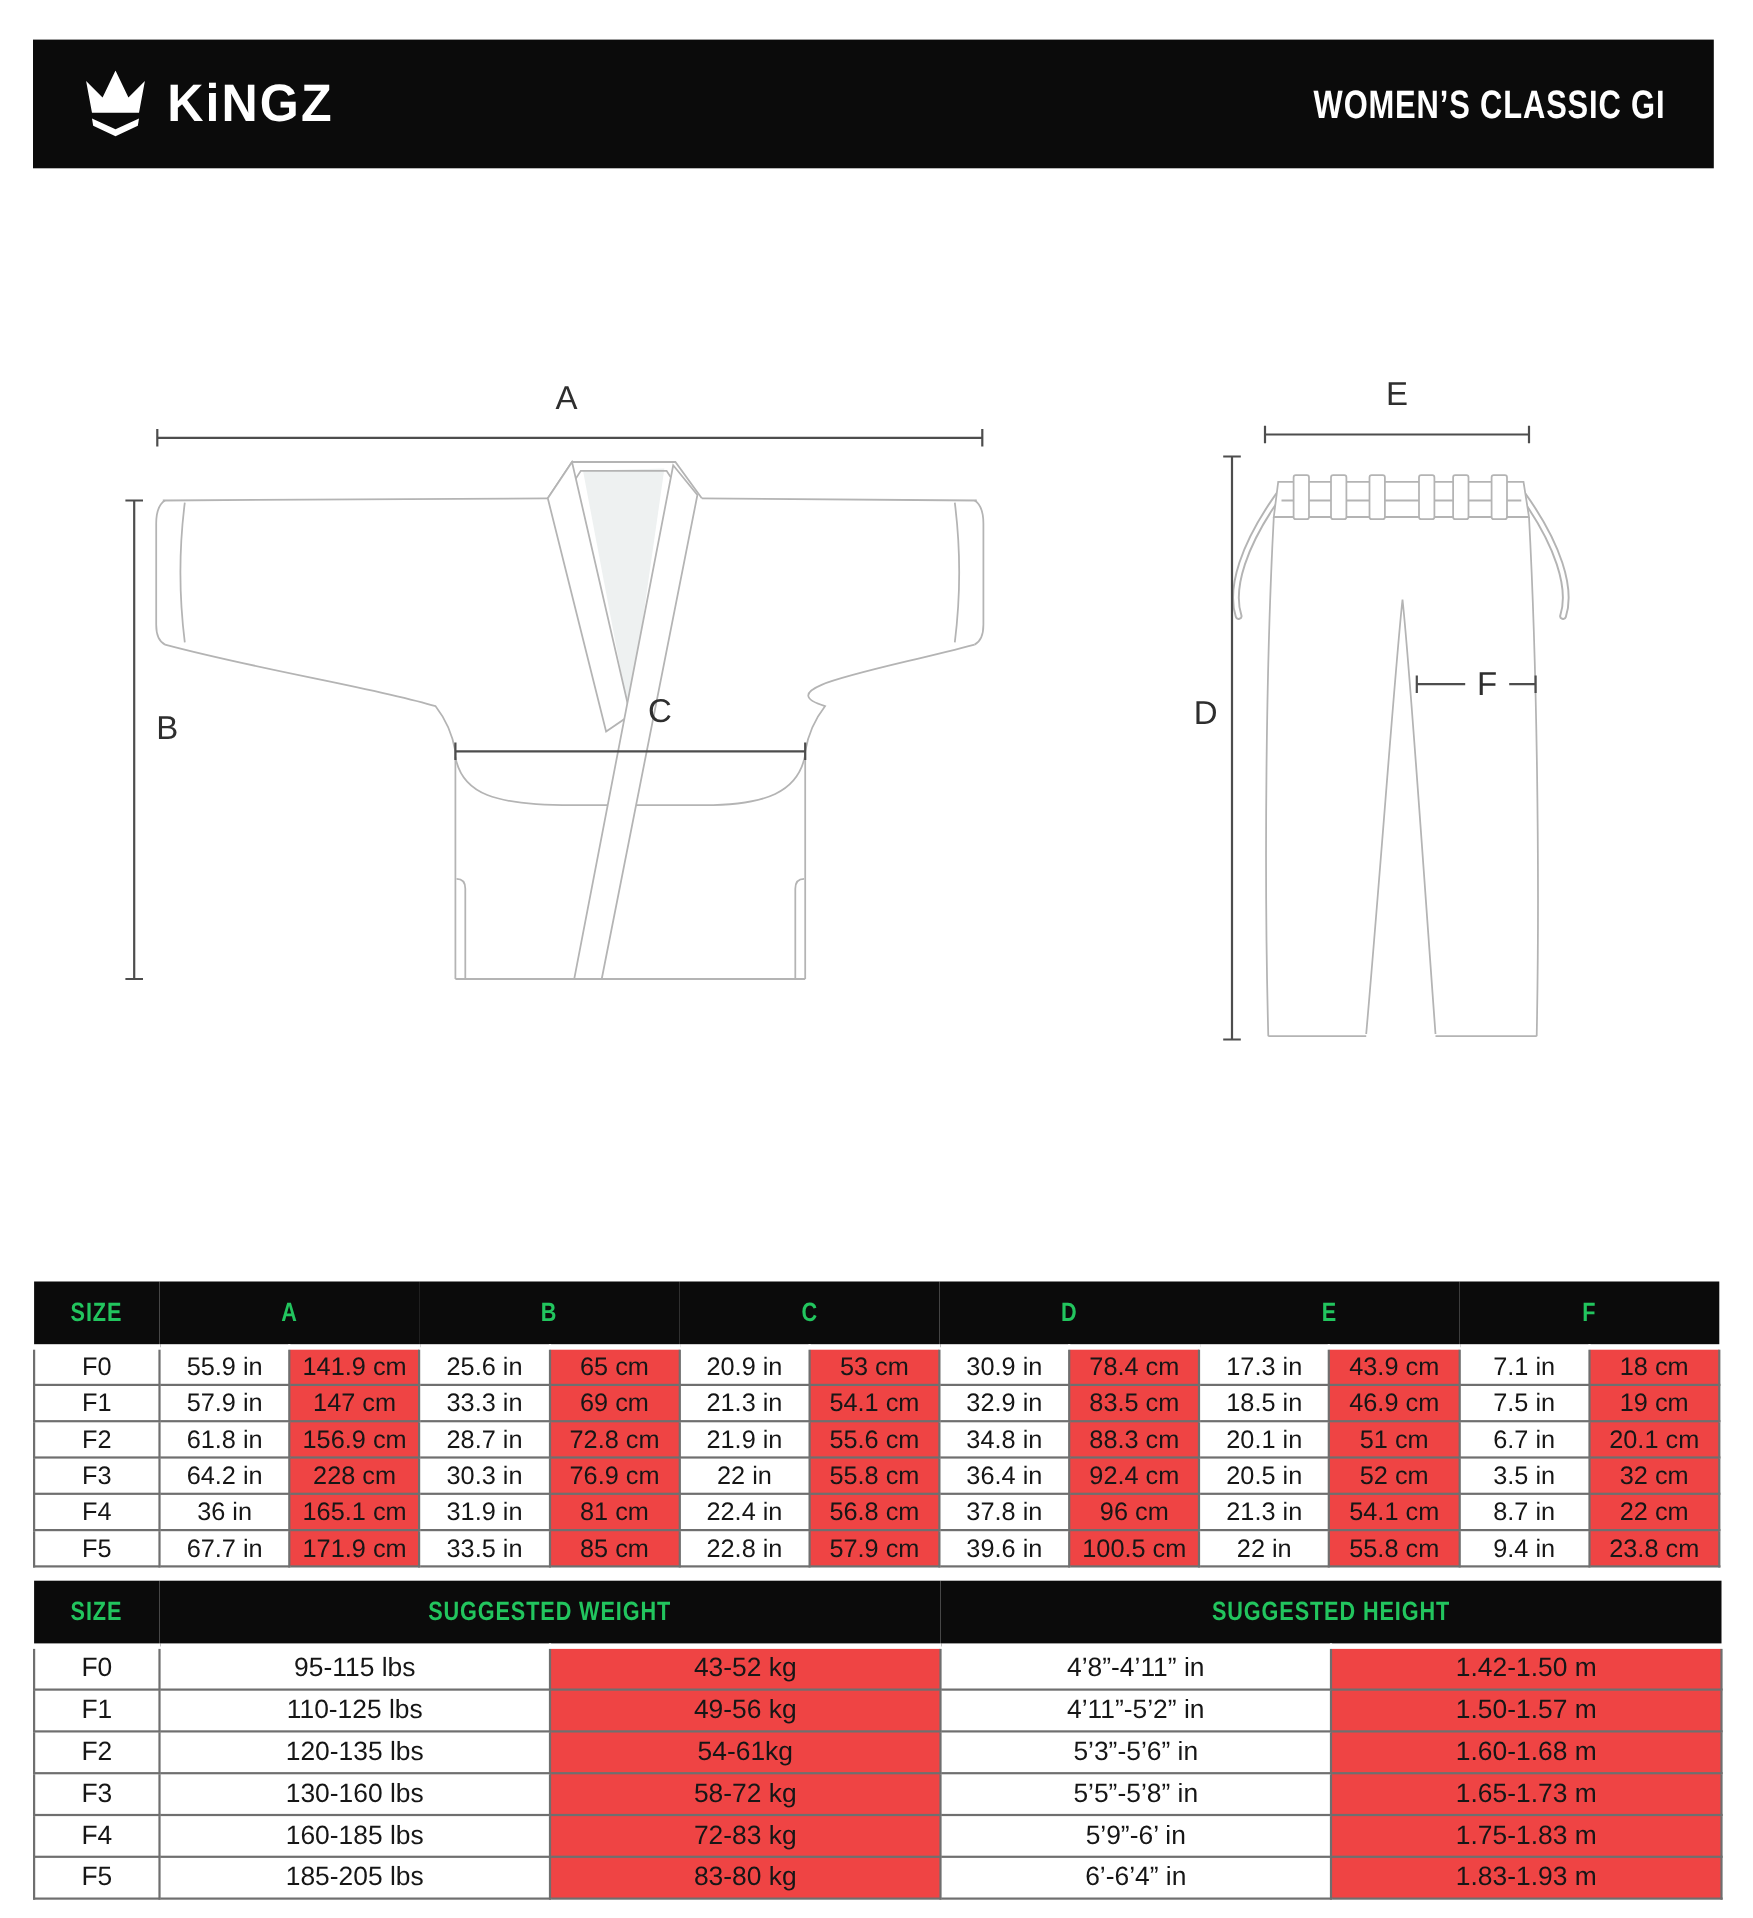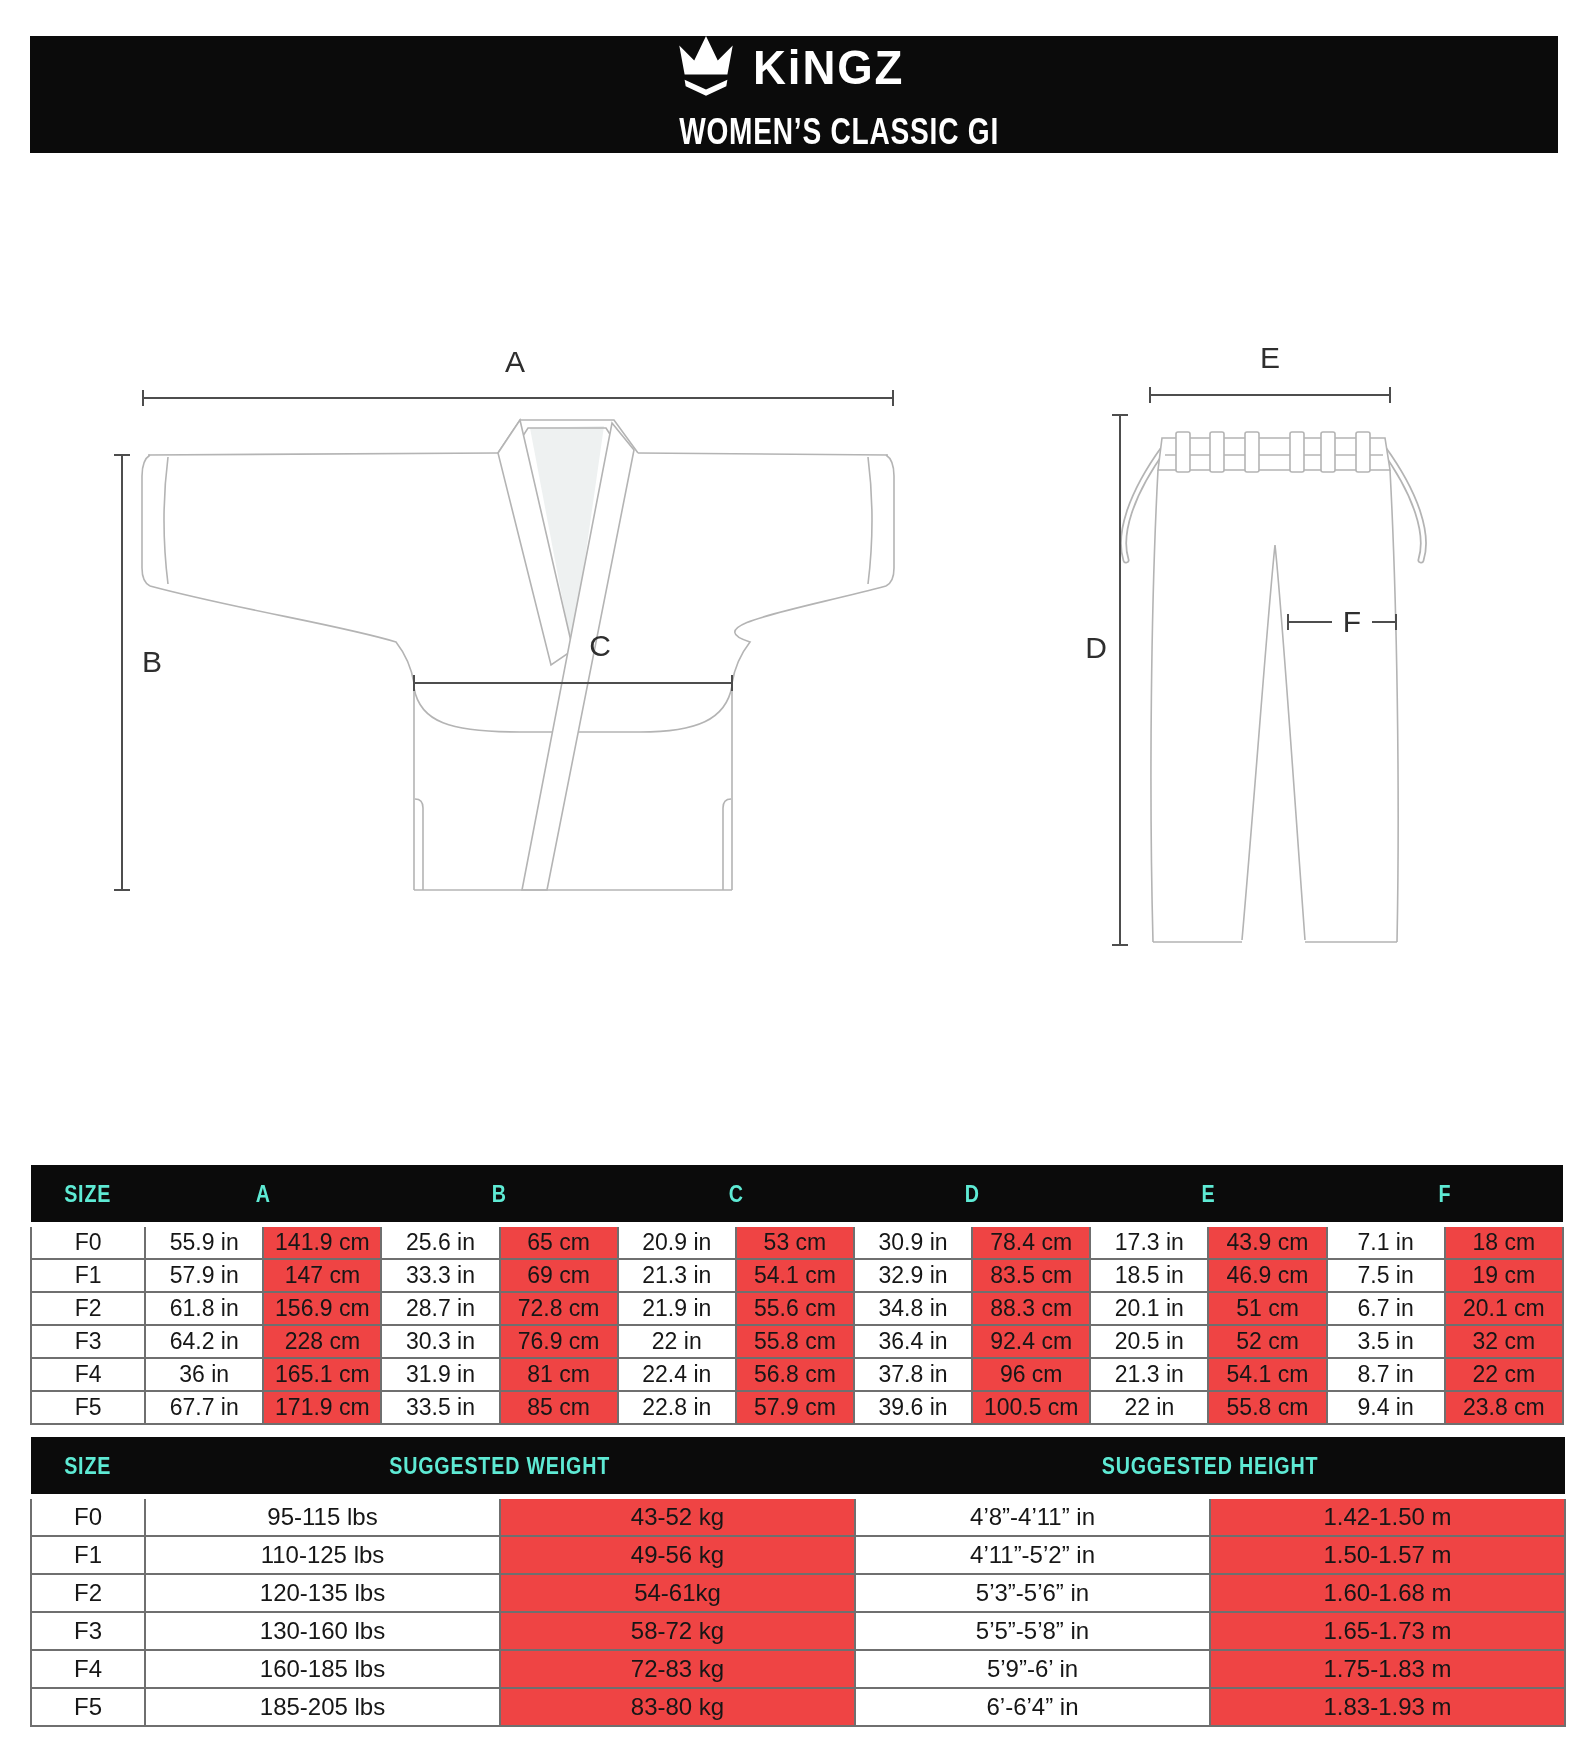--- a/index.html
+++ b/index.html
@@ -7,21 +7,21 @@
     position:relative;
     width:1594px;height:1744px;
     background:#fff;
     font-family:"Liberation Sans","DejaVu Sans",sans-serif;
     overflow:hidden;
   }
   
   .topbar{
     position:absolute;left:30px;top:36px;width:1528px;height:117px;
     background:#0b0b0b;display:flex;align-items:center;justify-content:space-between;
-    padding:0 44px;box-sizing:border-box;flex-direction:column;
+    padding:0 44px;box-sizing:border-box;
   }
   .logo{display:flex;align-items:center;gap:16px;}
   .brand-name{
     color:#fff;font-size:48px;font-weight:800;letter-spacing:2px;
     display:inline-block;transform:scaleX(.95);transform-origin:left center;
   }
   .page-title{
     color:#fff;font-size:36px;font-weight:700;letter-spacing:1px;
     display:inline-block;transform:scaleX(.78);transform-origin:right center;
     white-space:nowrap;
@@ -31,21 +31,21 @@
   .outline{fill:none;stroke:#b4b4b4;stroke-width:1.6;}
   .outline-fill{fill:#fff;stroke:#b4b4b4;stroke-width:1.6;}
   .dim{stroke:#4d4d4d;stroke-width:2;fill:none;}
   .dim-label{fill:#2e2e2e;font-size:30px;font-family:"Liberation Sans","DejaVu Sans",sans-serif;}
   
   table{border-collapse:collapse;table-layout:fixed;}
   .size-table{position:absolute;left:30px;width:1534px;}
   .t1{top:1165px;}
   .t2{top:1437px;}
   thead th{
-    background:#0b0b0b;color:#5eead4;border:none;border-bottom:5px solid #fff;
+    background:#0b0b0b;color:#22c55e;border:none;border-bottom:5px solid #fff;
     height:57px;font-size:24px;font-weight:700;text-align:center;vertical-align:middle;
     padding:0;
   }
   .cond{display:inline-block;transform:scaleX(.82);letter-spacing:1px;white-space:nowrap;}
   tbody td{
     border:2px solid #6f6f6f;background:#fff;color:#161616;
     text-align:center;vertical-align:middle;padding:0;
     font-size:23px;
   }
   .t1 tbody td{height:31px;}

